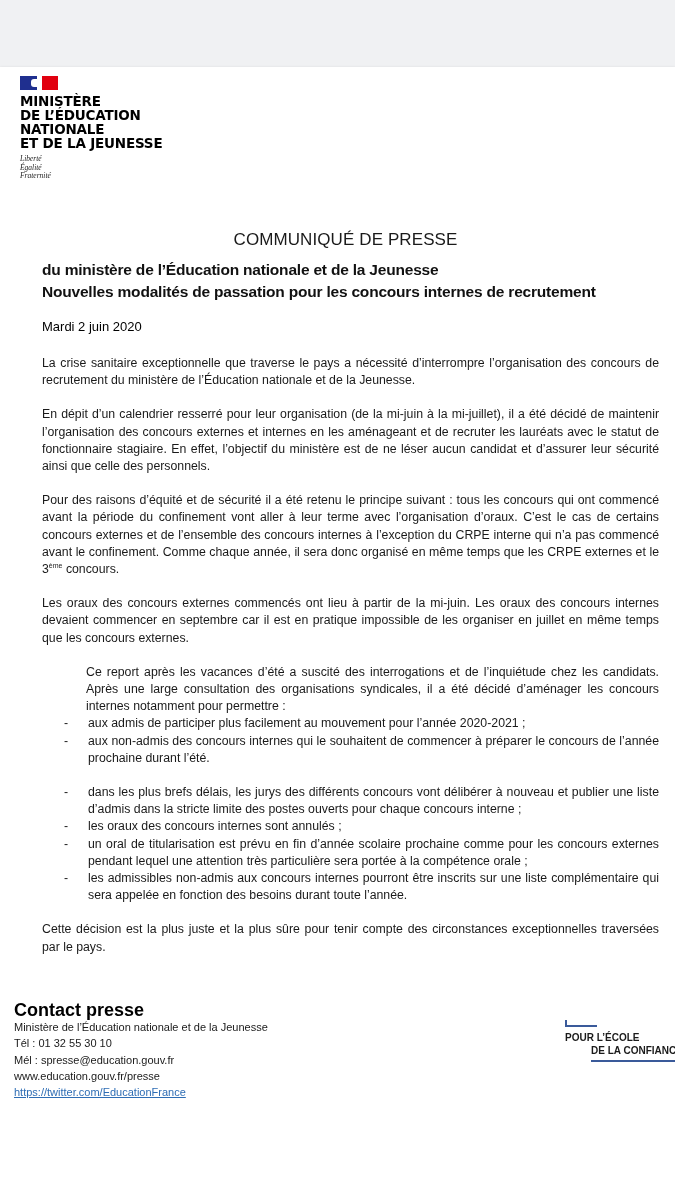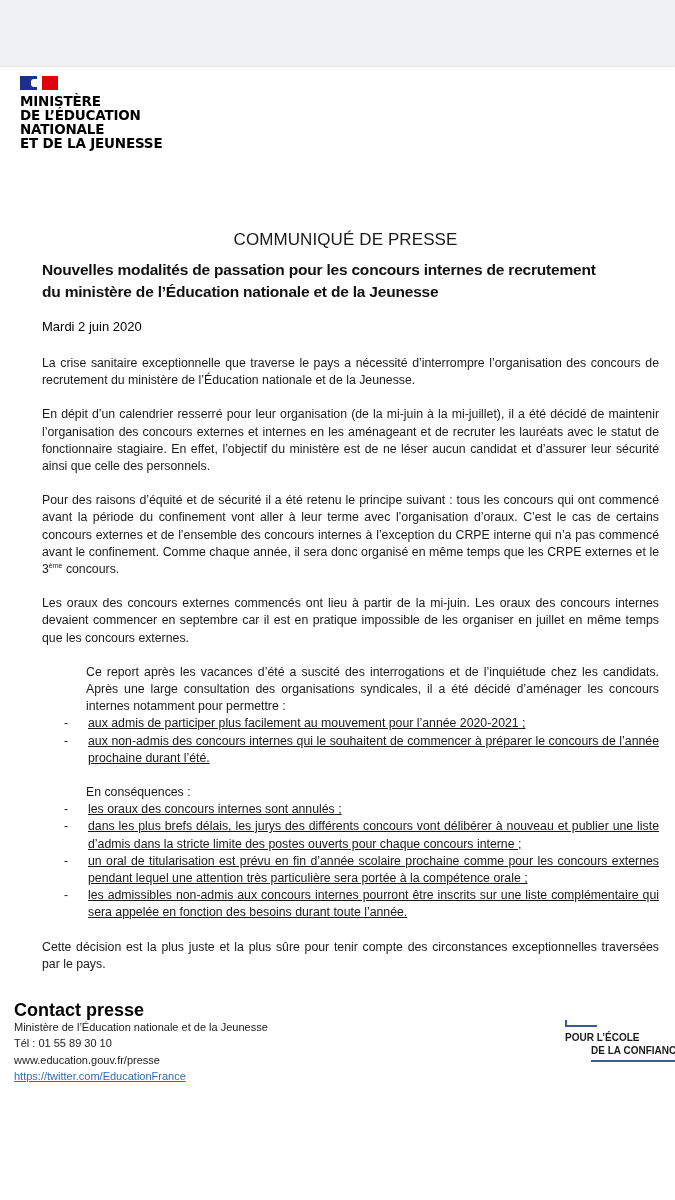--- a/index.html
+++ b/index.html
@@ -47,21 +47,21 @@
       position: absolute; left: 42px; top: 252px;
       font-size: 13px; color: #000000;
     }
     .body {
       position: absolute; left: 42px; top: 288px; width: 617px;
       font-family: "Liberation Sans", sans-serif;
       font-size: 12.3px; line-height: 17.2px; color: #1a1a1a;
     }
     .body p { margin: 0 0 17px 0; text-align: justify; }
     .body p.tight { margin-bottom: 0; margin-left: 44px; }
-    .body ul { list-style: none; margin: 0 0 17px 0; padding: 0; text-decoration: underline; }
+    .body ul { list-style: none; margin: 0 0 17px 0; padding: 0; }
     .body li { position: relative; padding-left: 46px; text-align: justify; }
     .body li::before {
       content: "-"; position: absolute; left: 22px; top: 0;
     }
     .contact {
       position: absolute; left: 14px; top: 934px;
       font-size: 11px; line-height: 16.3px; color: #1a1a1a;
     }
     .contact-title { font-weight: bold; font-size: 18px; line-height: 18px; color: #000; }
     .contact .plain { display: block; }
@@ -97,55 +97,58 @@
   <div class="logo">
     <div class="flag">
       <div class="blue"></div>
         <div class="gap"></div>
         <div class="red"></div>
     </div>
     <div class="ministry-name">MINISTÈRE
 DE L’ÉDUCATION
 NATIONALE
 ET DE LA JEUNESSE</div>
+    <div class="motto">Liberté
+Égalité
+Fraternité</div>
   </div>
 
   <div class="kicker">COMMUNIQUÉ DE PRESSE</div>
 
   <div class="title">
+    <span>du ministère de l’Éducation nationale et de la Jeunesse</span>
     <span>Nouvelles modalités de passation pour les concours internes de recrutement</span>
-    <span>du ministère de l’Éducation nationale et de la Jeunesse</span>
   </div>
 
   <div class="date">Mardi 2 juin 2020</div>
 
   <div class="body">
     <p>La crise sanitaire exceptionnelle que traverse le pays a nécessité d’interrompre l’organisation des concours de recrutement du ministère de l’Éducation nationale et de la Jeunesse.</p>
     <p>En dépit d’un calendrier resserré pour leur organisation (de la mi-juin à la mi-juillet), il a été décidé de maintenir l’organisation des concours externes et internes en les aménageant et de recruter les lauréats avec le statut de fonctionnaire stagiaire. En effet, l’objectif du ministère est de ne léser aucun candidat et d’assurer leur sécurité ainsi que celle des personnels.</p>
     <p><span>Pour des raisons d’équité et de sécurité il a été retenu le principe suivant : tous les concours qui ont commencé avant la période du confinement vont aller à leur terme avec l’organisation d’oraux. C’est le cas de certains concours externes et de l’ensemble des concours internes à l’exception du CRPE interne qui n’a pas commencé avant le confinement. Comme chaque année, il sera donc organisé en même temps que les CRPE externes et le 3</span><sup>ème</sup><span> concours.</span></p>
     <p>Les oraux des concours externes commencés ont lieu à partir de la mi-juin. Les oraux des concours internes devaient commencer en septembre car il est en pratique impossible de les organiser en juillet en même temps que les concours externes.</p>
     <p class="tight">Ce report après les vacances d’été a suscité des interrogations et de l’inquiétude chez les candidats. Après une large consultation des organisations syndicales, il a été décidé d’aménager les concours internes notamment pour permettre :</p>
     <ul>
       <li>aux admis de participer plus facilement au mouvement pour l’année 2020-2021 ;</li>
       <li>aux non-admis des concours internes qui le souhaitent de commencer à préparer le concours de l’année prochaine durant l’été.</li>
     </ul>
-    <p class="tight">En conséquences :</p>
     <ul>
+      <li>dans les plus brefs délais, les jurys des différents concours vont délibérer à nouveau et publier une liste d’admis dans la stricte limite des postes ouverts pour chaque concours interne ;</li>
       <li>les oraux des concours internes sont annulés ;</li>
-      <li>dans les plus brefs délais, les jurys des différents concours vont délibérer à nouveau et publier une liste d’admis dans la stricte limite des postes ouverts pour chaque concours interne ;</li>
       <li>un oral de titularisation est prévu en fin d’année scolaire prochaine comme pour les concours externes pendant lequel une attention très particulière sera portée à la compétence orale ;</li>
       <li>les admissibles non-admis aux concours internes pourront être inscrits sur une liste complémentaire qui sera appelée en fonction des besoins durant toute l’année.</li>
     </ul>
     <p>Cette décision est la plus juste et la plus sûre pour tenir compte des circonstances exceptionnelles traversées par le pays.</p>
   </div>
 
   <div class="contact">
     <div class="contact-title">Contact presse</div>
     <span class="plain">Ministère de l’Éducation nationale et de la Jeunesse</span>
-    <span class="plain">Tél : 01 55 89 30 10</span>
+    <span class="plain">Tél : 01 32 55 30 10</span>
+    <span class="plain">Mél : spresse@education.gouv.fr</span>
     <a class="link-dark">www.education.gouv.fr/presse</a>
     <a class="link-blue">https://twitter.com/EducationFrance</a>
   </div>
 
   <div class="slogan">
     <div class="rule-top"></div>
     <div class="l1">POUR L’ÉCOLE</div>
     <div class="l2">DE LA CONFIANCE</div>
     <div class="rule-bottom"></div>
   </div>

